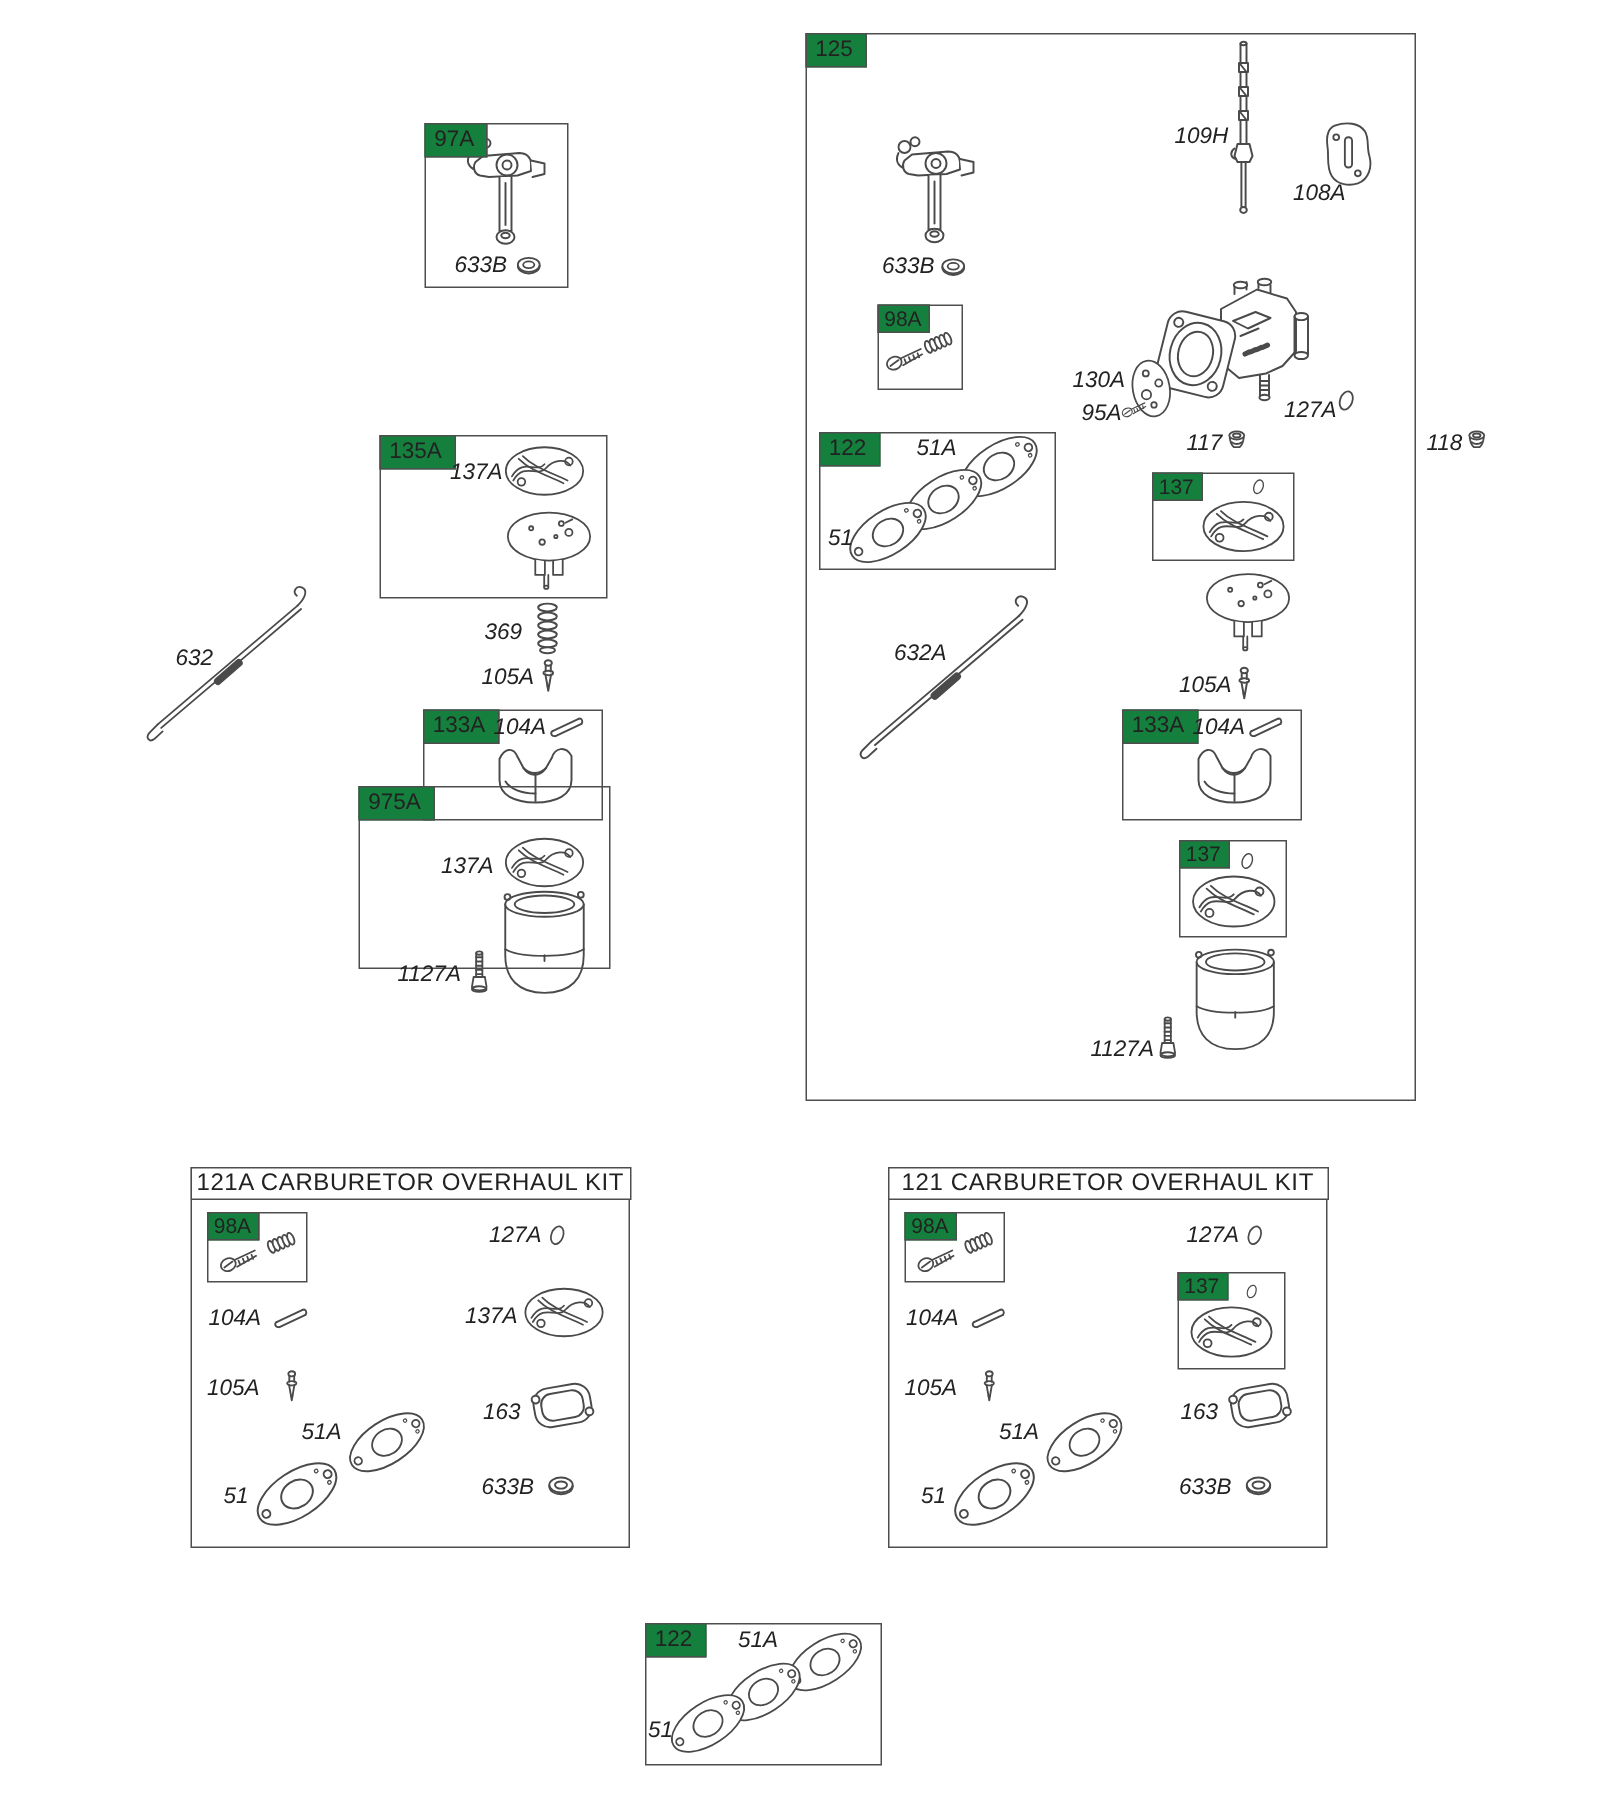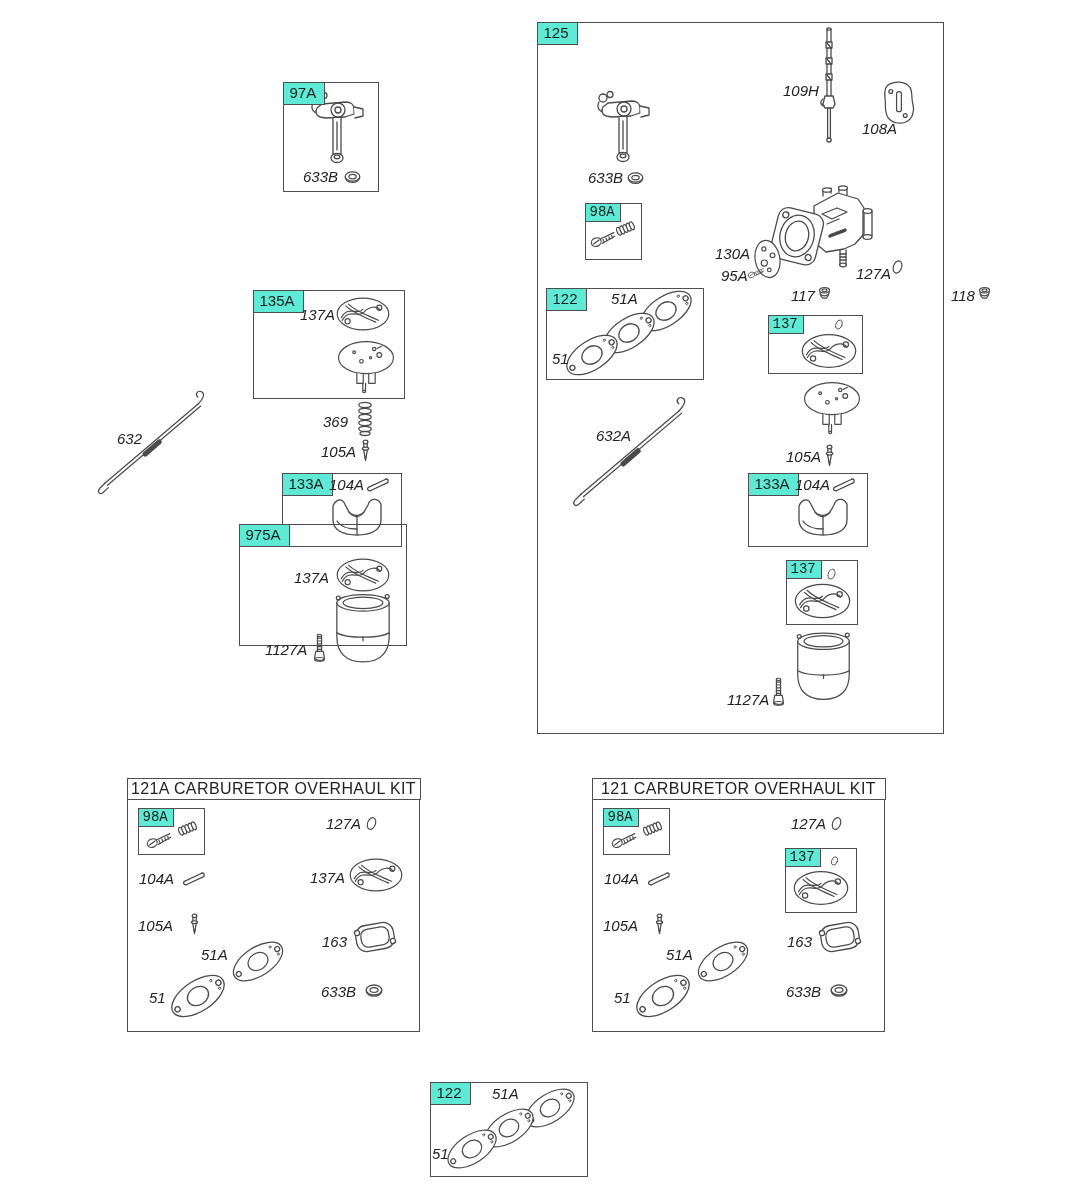--- a/index.html
+++ b/index.html
@@ -5,23 +5,23 @@
   html,body{margin:0;padding:0;background:#ffffff;}
   #canvas{position:relative;width:1073px;height:1200px;background:#ffffff;overflow:hidden;
           font-family:"Liberation Sans",sans-serif;color:#222222;}
   .parts{position:absolute;left:0;top:0;pointer-events:none;}
   .parts :is(path,rect,circle,ellipse){stroke:#4a4a4a;stroke-width:1.3;fill:none;stroke-linecap:round;stroke-linejoin:round;}
   .parts .f{fill:#ffffff;}
   .parts .w2{stroke-width:2;}
   .parts .w4{stroke-width:3.4;}
   .parts .w5{stroke-width:5.5;}
   .pbox{position:absolute;border:1.5px solid #4e4e4e;}
-  .tag{position:absolute;top:-1.5px;left:-1.5px;background:#5eead4;border:1.5px solid #4e4e4e;
+  .tag{position:absolute;top:-1.5px;left:-1.5px;background:#15803d;border:1.5px solid #4e4e4e;
        padding:1px 8px 2px 6px;font-size:15px;line-height:18px;white-space:nowrap;}
-  .tag.sm{padding:0 5px 1px 4px;font-size:14px;line-height:16px;font-family:Liberation Mono, monospace;}
+  .tag.sm{padding:0 5px 1px 4px;font-size:14px;line-height:16px;}
   .kit-hd{position:absolute;left:-1.5px;right:-1.5px;top:-1.5px;height:20px;background:#ffffff;
           border:1.5px solid #4e4e4e;text-align:center;font-size:16px;line-height:20px;letter-spacing:0.4px;}
   .lbl{position:absolute;font-size:15px;line-height:15px;white-space:nowrap;font-style:italic;}
 </style>
 </head>
 <body>
 
 <div id="canvas">
 
   <svg class="parts" width="1073" height="1200" viewBox="0 0 1073 1200">

